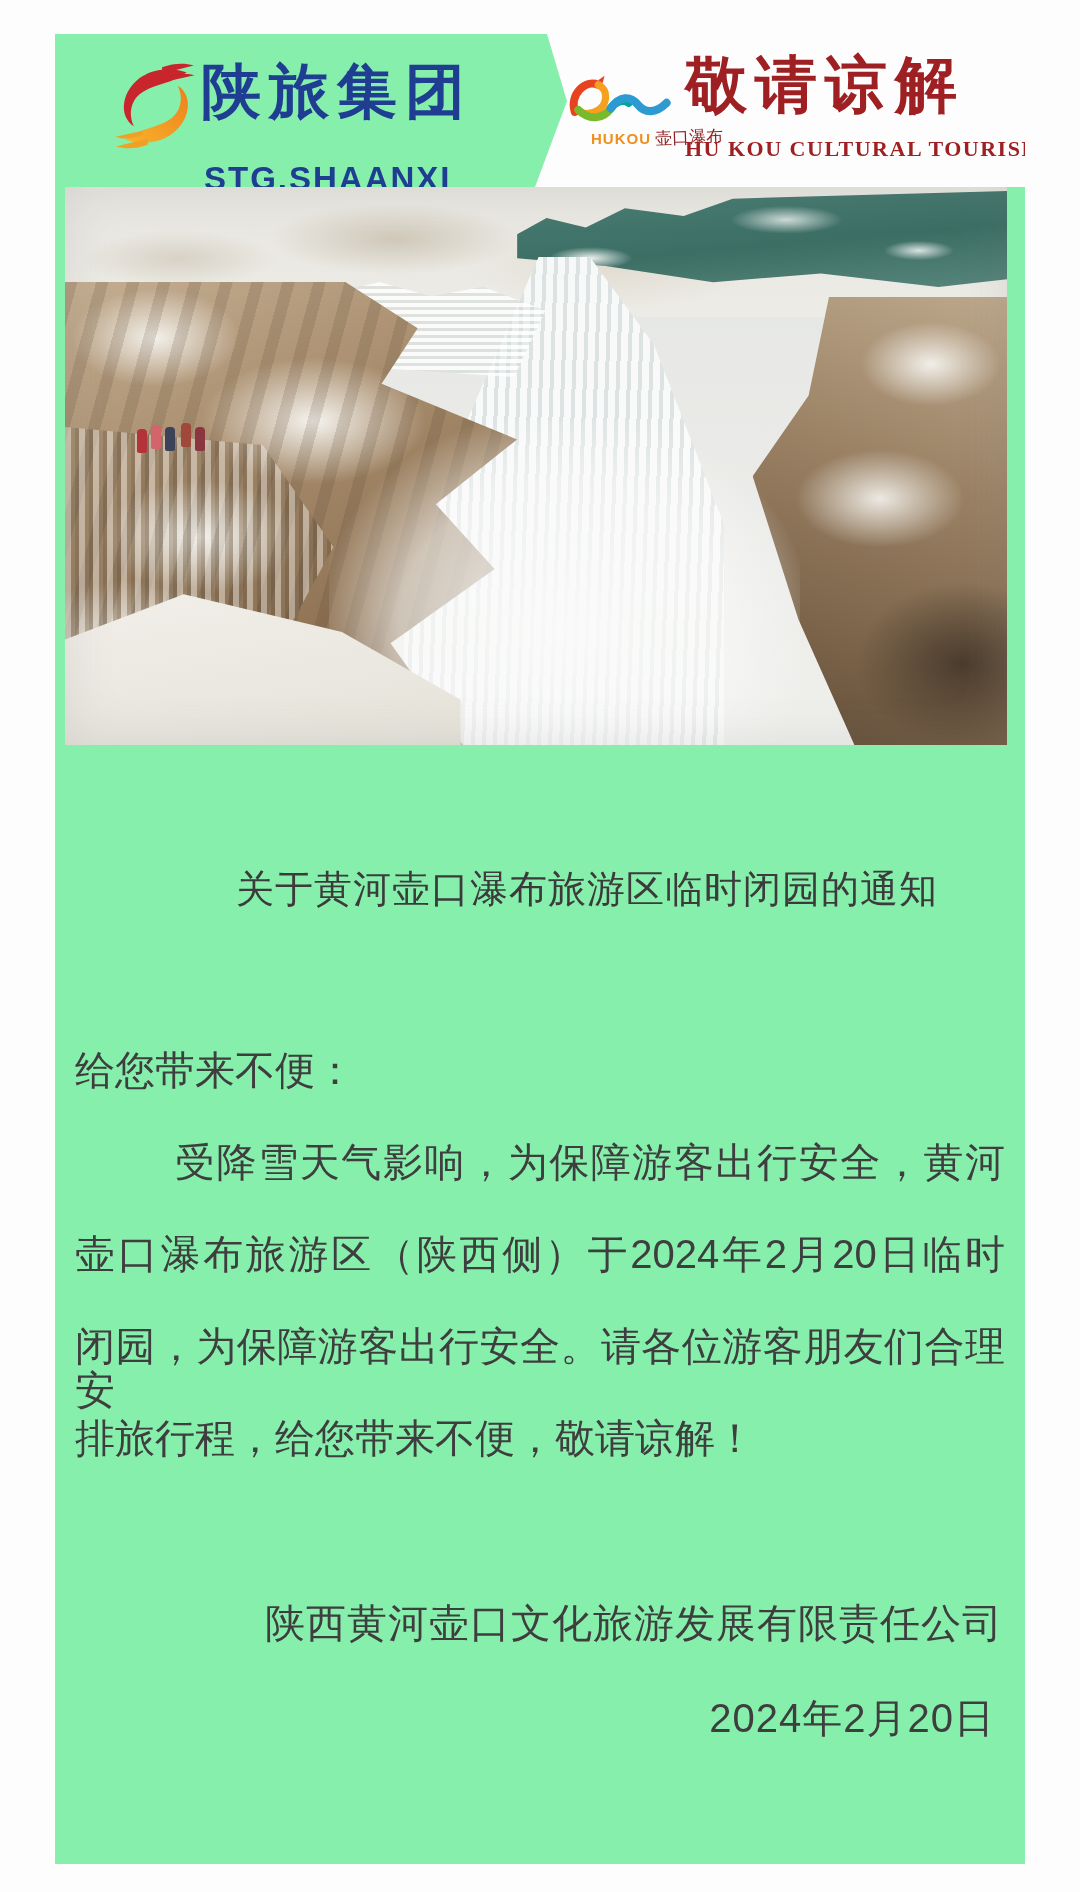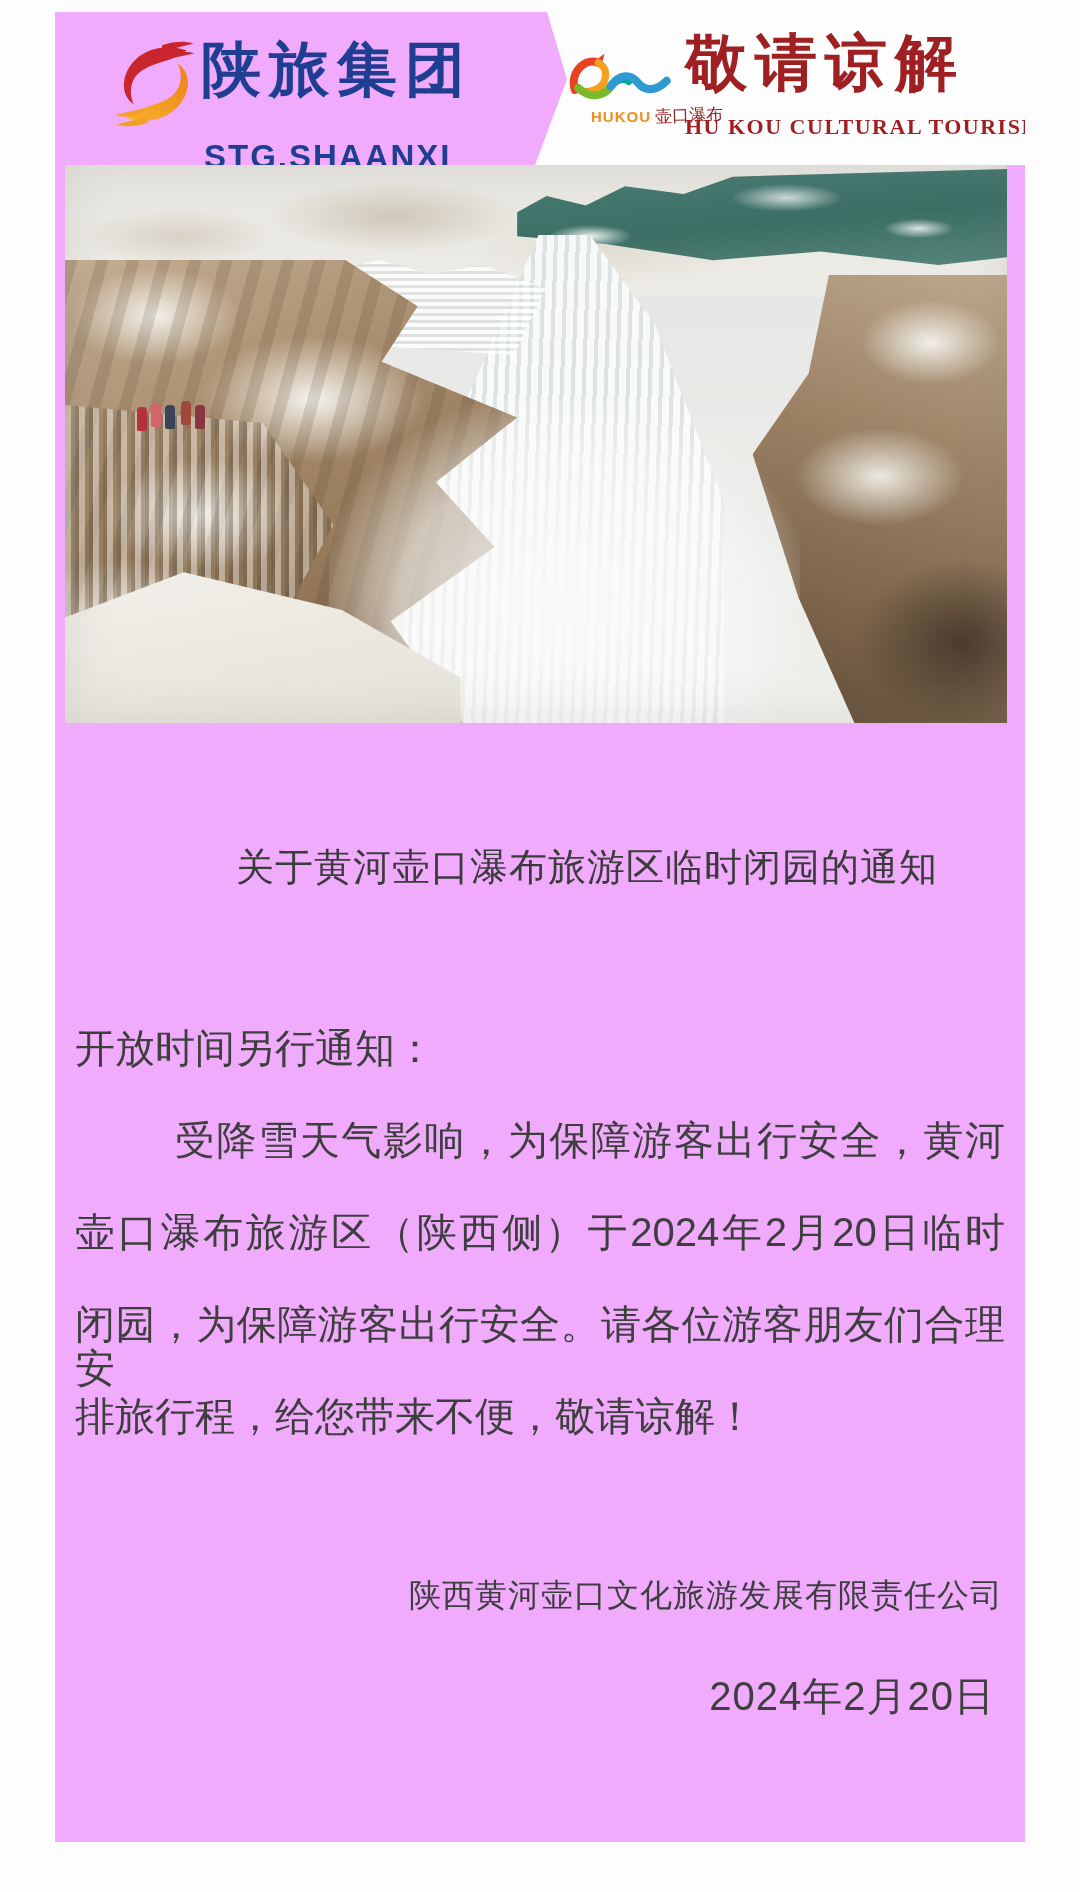--- a/index.html
+++ b/index.html
@@ -2,22 +2,22 @@
 <html><head>
 <meta charset="utf-8">
 <style>
   html,body{margin:0;padding:0;}
   body{
     width:1080px;height:1892px;position:relative;overflow:hidden;
     background:#fdfdfd;
     font-family:"Liberation Sans","DejaVu Sans",sans-serif;
   }
   .card{
-    position:absolute;left:55px;top:12px;width:970px;height:1830px;
-    background:#f0abfc;
+    position:absolute;left:55px;top:34px;width:970px;height:1830px;
+    background:#86efac;
   }
 
   
   .header-right{
     position:absolute;left:480px;top:0;width:490px;height:153px;
     background:#fdfdfd;
     clip-path:polygon(12px 0, 100% 0, 100% 100%, 0 100%, 32px 44%);
   }
   .stg-swirl{position:absolute;left:56px;top:28px;width:88px;height:88px;}
   .stg-cn{
@@ -129,21 +129,21 @@
   .title{
     position:absolute;left:0;top:826px;width:100%;text-align:center;
     font-size:38px;line-height:58px;color:#3b3b3b;letter-spacing:1px;padding-left:47px;
   }
   .content{position:absolute;left:20px;top:1014px;width:930px;color:#3e3e3e;}
   .line{height:44px;line-height:44px;margin-bottom:48px;font-size:40px;white-space:nowrap;}
   .j{white-space:normal;text-align:justify;text-align-last:justify;text-justify:inter-character;margin-top:28px;}
   .indent{text-indent:2.5em;}
   .sig{
     position:absolute;right:22px;top:1562px;
-    font-size:32px;color:#3e3e3e;letter-spacing:1px;
+    font-size:40px;color:#3e3e3e;letter-spacing:1px;
   }
   .date{
     position:absolute;right:30px;top:1657px;
     font-size:40px;color:#3e3e3e;letter-spacing:1px;
   }
 </style>
 </head>
 <body>
 
 <div class="card">
@@ -195,21 +195,21 @@
       <span style="left:14px;top:10px;background:#d4646c"></span>
       <span style="left:28px;top:12px;background:#3c4258"></span>
       <span style="left:44px;top:8px;background:#a0483a"></span>
       <span style="left:58px;top:12px;background:#8a3540"></span>
     </div>
   </div>
 
   <div class="title">关于黄河壶口瀑布旅游区临时闭园的通知</div>
 
   <div class="content">
-    <div class="line">开放时间另行通知：</div>
+    <div class="line">给您带来不便：</div>
     <div class="line j indent">受降雪天气影响，为保障游客出行安全，黄河</div>
     <div class="line j">壶口瀑布旅游区（陕西侧）于2024年2月20日临时</div>
     <div class="line j">闭园，为保障游客出行安全。请各位游客朋友们合理安</div>
     <div class="line">排旅行程，给您带来不便，敬请谅解！</div>
   </div>
 
   <div class="sig">陕西黄河壶口文化旅游发展有限责任公司</div>
   <div class="date">2024年2月20日</div>
 </div>
 

